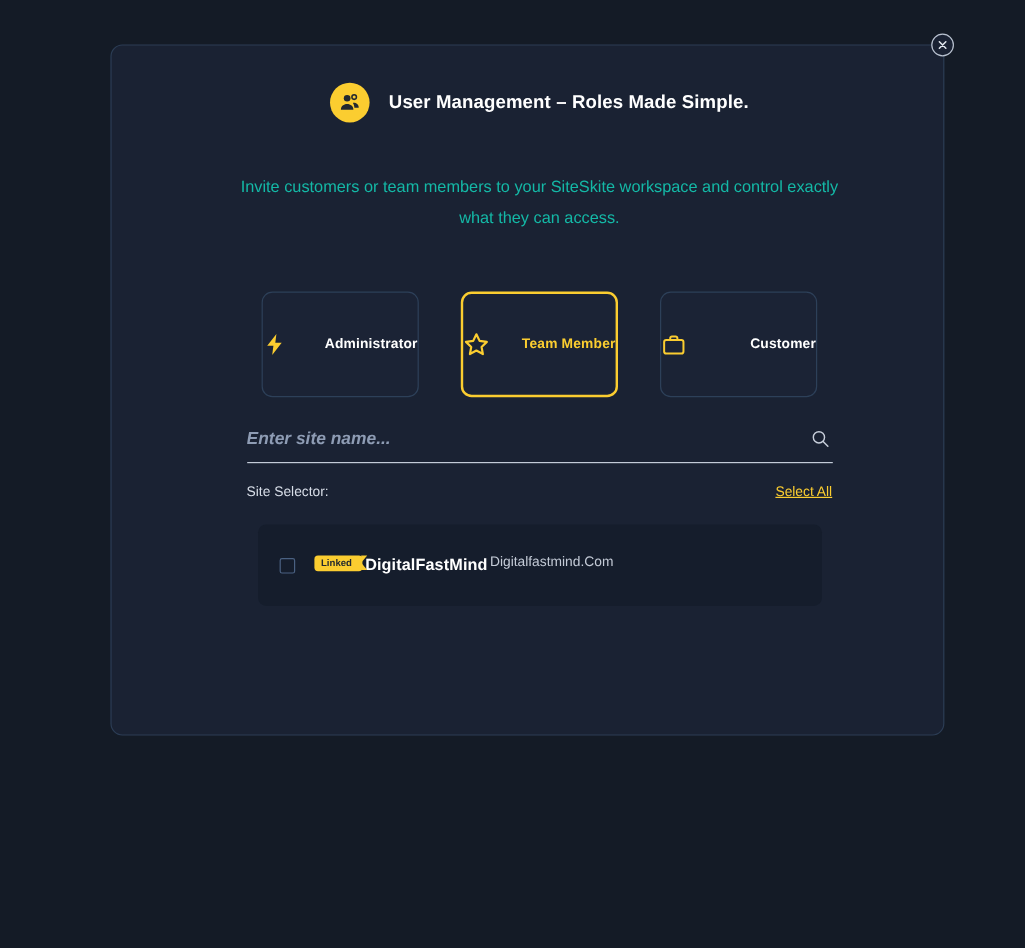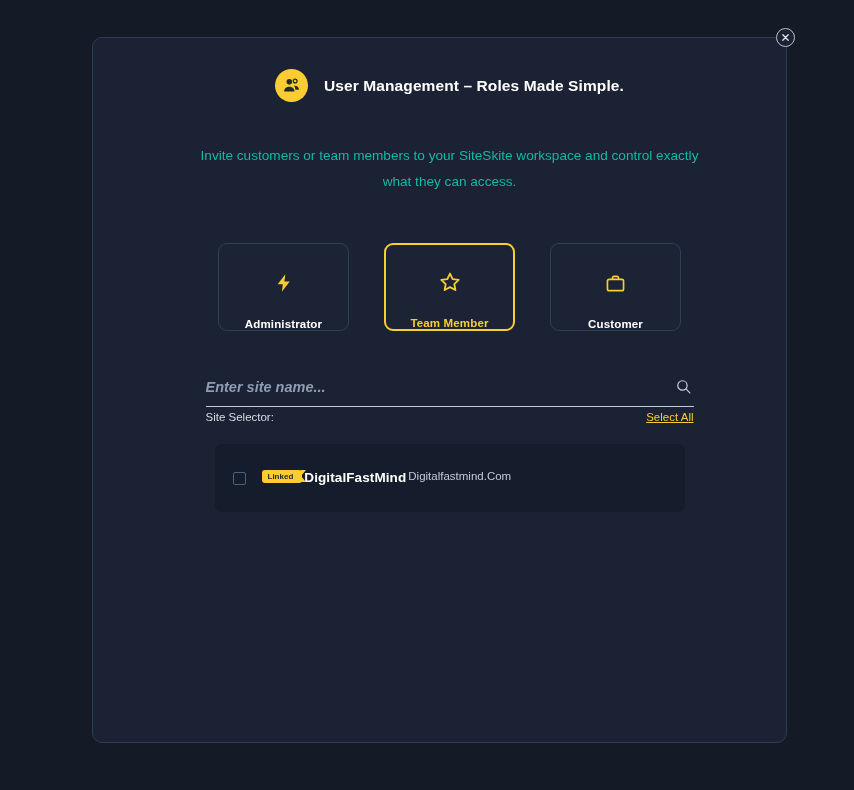--- a/index.html
+++ b/index.html
@@ -18,21 +18,21 @@
     height: 790px;
     background: #141b26;
   }
 
   
   .modal {
     position: absolute;
     left: 92px;
     top: 37px;
     width: 695px;
-    height: 706px;
+    height: 576px;
     background: #1a2233;
     border: 1px solid #2c3d55;
     border-radius: 10px;
     padding-left: 20px;
   }
 
   .close-btn {
     position: absolute;
     left: 776px;
     top: 28px;
@@ -91,42 +91,42 @@
     justify-content: center;
     gap: 35px;
   }
   .role-card {
     width: 131px;
     height: 88px;
     border-radius: 9px;
     border: 1px solid #2d4059;
     background: #1b2335;
     display: flex;
-    flex-direction: column;
-    align-items: center;
-    justify-content: flex-end;
+    flex-direction: row;
+    align-items: center;
+    justify-content: space-between;
     gap: 24px;
     cursor: pointer;
   }
   .role-card.selected {
     border: 2px solid #fbcd30;
     background: #1b2335;
   }
   .role-icon { height: 22px; display: flex; align-items: center; }
   .role-label {
     font-size: 11.5px;
     font-weight: bold;
     color: #ffffff;
     letter-spacing: .15px;
   }
   .role-card.selected .role-label { color: #fbcd30; }
 
   
   .search-wrap {
-    margin: 47px auto 0;
+    margin: 26px auto 0;
     width: 488px;
     position: relative;
     border-bottom: 1.5px solid #c3cbd8;
     padding-bottom: 11px;
     display: flex;
   }
   .search-input {
     flex: 1;
     border: none;
     outline: none;
@@ -148,21 +148,21 @@
     background: none;
     border: none;
     cursor: pointer;
     display: flex;
     align-items: center;
     padding: 0 2px;
   }
 
   
   .selector-row {
-    margin: 4px auto 0;
+    margin: 18px auto 0;
     width: 488px;
     display: flex;
     align-items: flex-end;
     justify-content: space-between;
   }
   .selector-label { font-size: 11.5px; color: #d7dde7; }
   .select-all {
     font-size: 11.5px;
     color: #fbcd30;
     text-decoration: underline;

